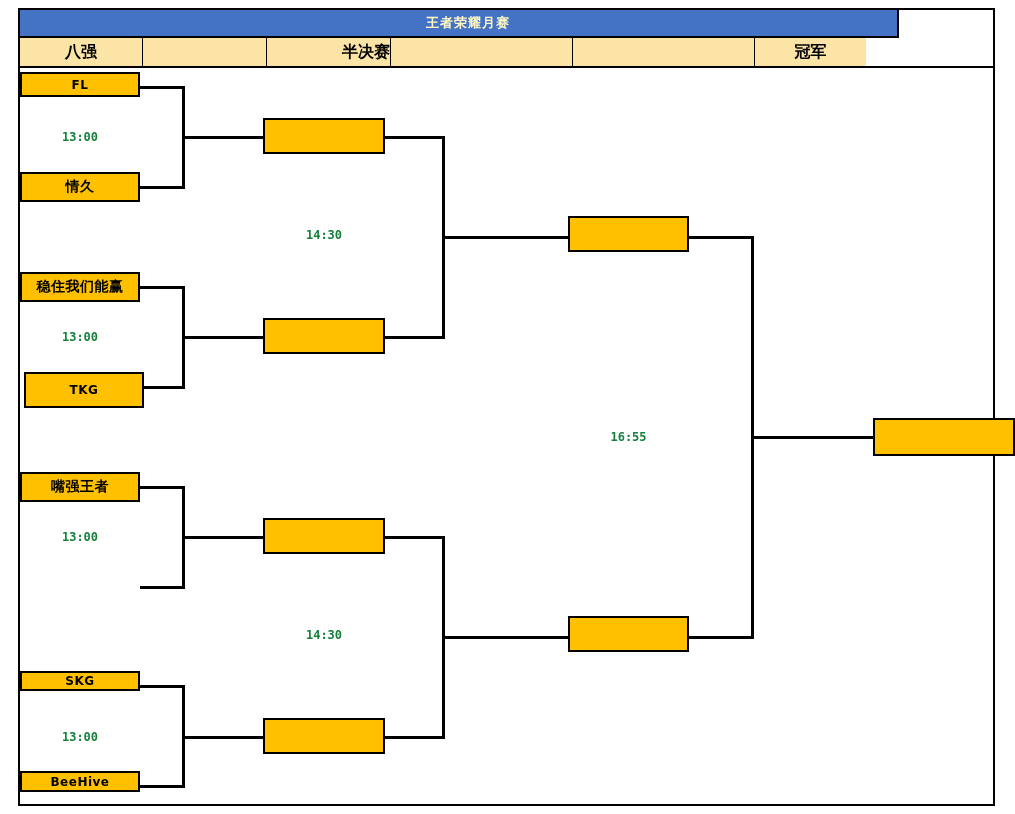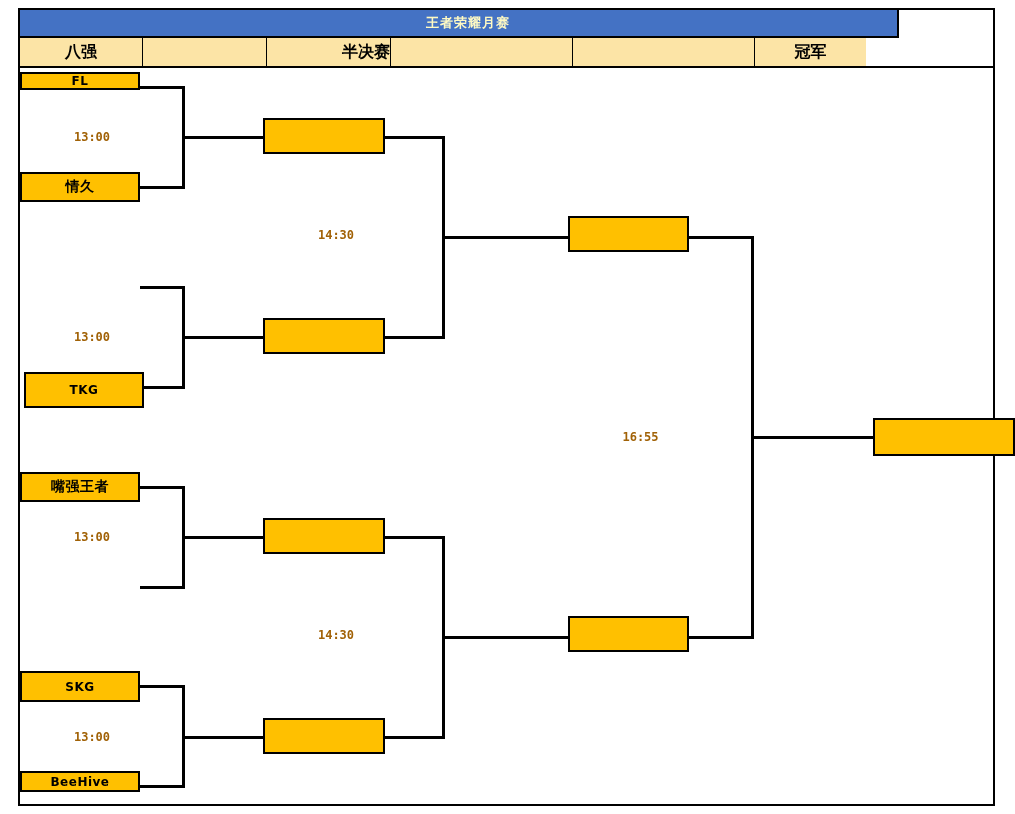--- a/index.html
+++ b/index.html
@@ -106,27 +106,26 @@
     white-space: nowrap;
     overflow: hidden;
   }
   .slot.cn { font-size: 14px; }
 
   
   .time-label {
     position: absolute;
     font-size: 12px;
     font-weight: bold;
-    color: #a16207;
+    color: #15803d;
     font-family: "DejaVu Sans Mono", "Liberation Mono", monospace;
     display: flex;
     align-items: center;
     justify-content: center;
     white-space: nowrap;
-    margin-left: 12px;
   }
 </style>
 </head>
 <body>
 
 <div id="bracket-root">
 
   <div class="frame"></div>
 
   <div class="title-bar">
@@ -173,31 +172,32 @@
       <path d="M183,737 L263,737"></path>
 
       <path d="M385,537 L443,537 L443,737 L385,737"></path>
       <path d="M443,637 L568,637"></path>
 
       <path d="M689,237 L752,237 L752,637 L689,637"></path>
       <path d="M752,437 L873,437"></path>
     </g>
   </svg>
 
-  <div class="slot" style="left:20px; top:72px; width:120px; height:18px;text-align:center;">FL</div>
+  <div class="slot" style="left:20px; top:72px; width:120px; height:25px;text-align:center;">FL</div>
   <div class="time-label" style="left:20px; top:122px; width:120px; height:30px;">13:00</div>
   <div class="slot cn" style="left:20px; top:172px; width:120px; height:30px;">情久</div>
 
+  <div class="slot cn" style="left:20px; top:272px; width:120px; height:30px;">稳住我们能赢</div>
   <div class="time-label" style="left:20px; top:322px; width:120px; height:30px;">13:00</div>
   <div class="slot" style="left:24px; top:372px; width:120px; height:36px;">TKG</div>
 
   <div class="slot cn" style="left:20px; top:472px; width:120px; height:30px;">嘴强王者</div>
   <div class="time-label" style="left:20px; top:522px; width:120px; height:30px;">13:00</div>
 
-  <div class="slot" style="left:20px; top:671px; width:120px; height:31px;">SKG</div>
+  <div class="slot" style="left:20px; top:671px; width:120px; height:20px;">SKG</div>
   <div class="time-label" style="left:20px; top:722px; width:120px; height:30px;">13:00</div>
   <div class="slot" style="left:20px; top:771px; width:120px; height:21px;">BeeHive</div>
 
   <div class="slot" style="left:263px; top:118px; width:122px; height:36px;"></div>
   <div class="slot" style="left:263px; top:318px; width:122px; height:36px;"></div>
   <div class="time-label" style="left:263px; top:220px; width:122px; height:30px;">14:30</div>
 
   <div class="slot" style="left:263px; top:518px; width:122px; height:36px;"></div>
   <div class="slot" style="left:263px; top:718px; width:122px; height:36px;"></div>
   <div class="time-label" style="left:263px; top:620px; width:122px; height:30px;">14:30</div>

